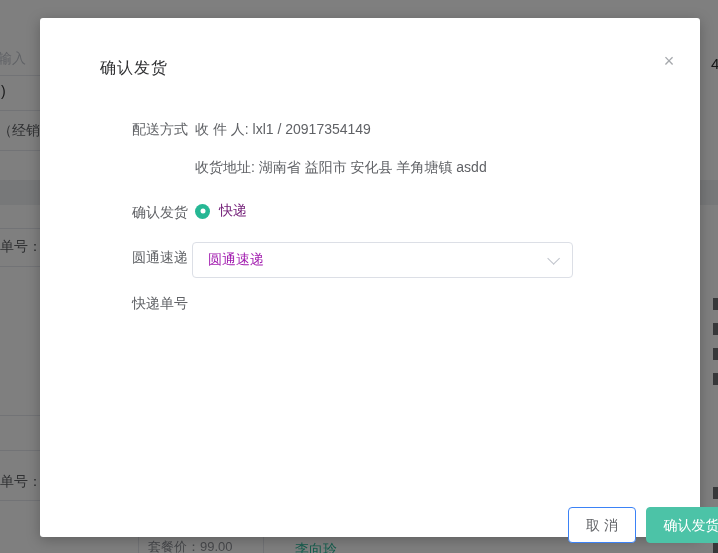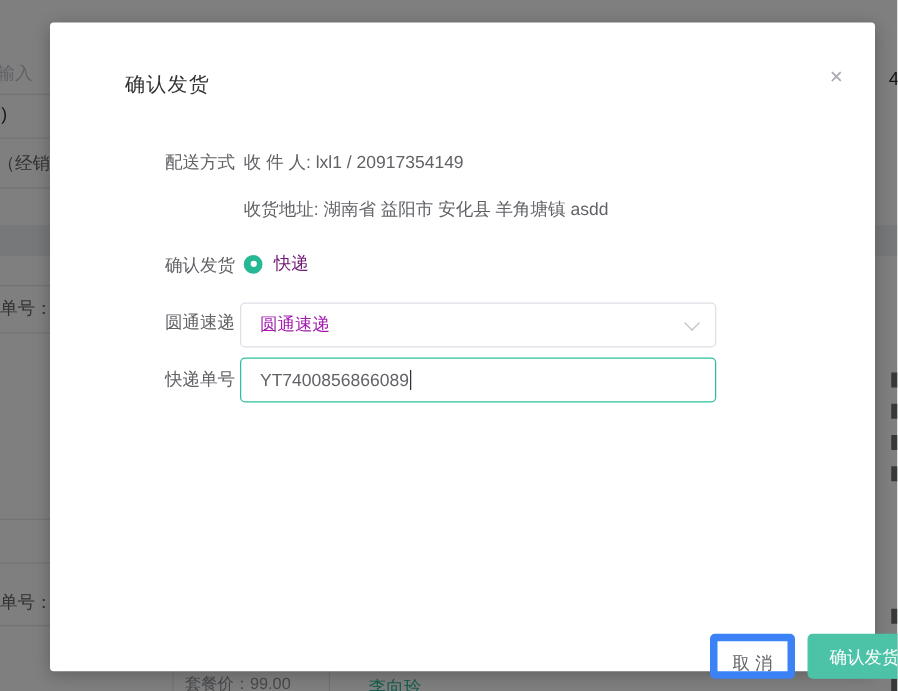--- a/index.html
+++ b/index.html
@@ -88,21 +88,21 @@
   .caret { display: inline-block; width: 1px; height: 16px; background: #303133; margin-left: 1px; vertical-align: -3px; }
 
   
   .btn {
     position: absolute; top: 489px; height: 36px;
     border-radius: 4px; font-size: 14px; text-align: center; line-height: 34px;
     cursor: pointer; font-family: inherit;
   }
   .btn-cancel {
     left: 528px; width: 68px;
-    background: #ffffff; border: 6px solid #3b82f6; color: #606266;
+    background: #ffffff; border: 1px solid #3b82f6; color: #606266;
   }
   .btn-confirm {
     left: 606px; width: 91px;
     background: #4cc3a7; border: 1px solid #4cc3a7; color: #ffffff;
   }
 </style>
 </head>
 <body>
 
 <div class="stage">
@@ -158,22 +158,18 @@
       <span class="radio-label">快递</span>
     </div>
 
     <div class="form-label" style="top:231px;">圆通速递</div>
     <div class="select-box">
       <span class="select-value">圆通速递</span>
       <span class="chevron"></span>
     </div>
 
     <div class="form-label" style="top:277px;">快递单号</div>
-    <div class="input-box">
-      <span class="input-text">YT7400856866089</span>
-        <span class="caret"></span>
-    </div>
 
     <div class="btn btn-cancel">取 消</div>
     <div class="btn btn-confirm">确认发货</div>
   </div>
 
 </div>
 
 </body></html>

